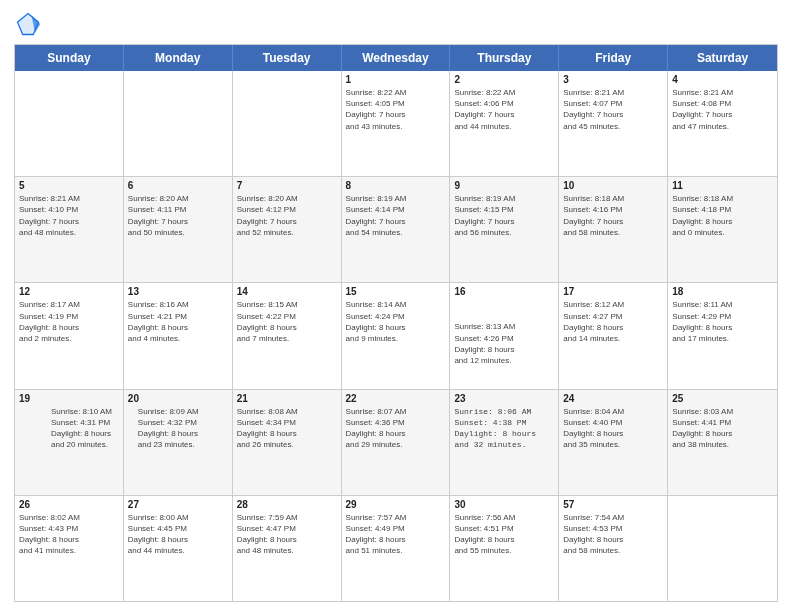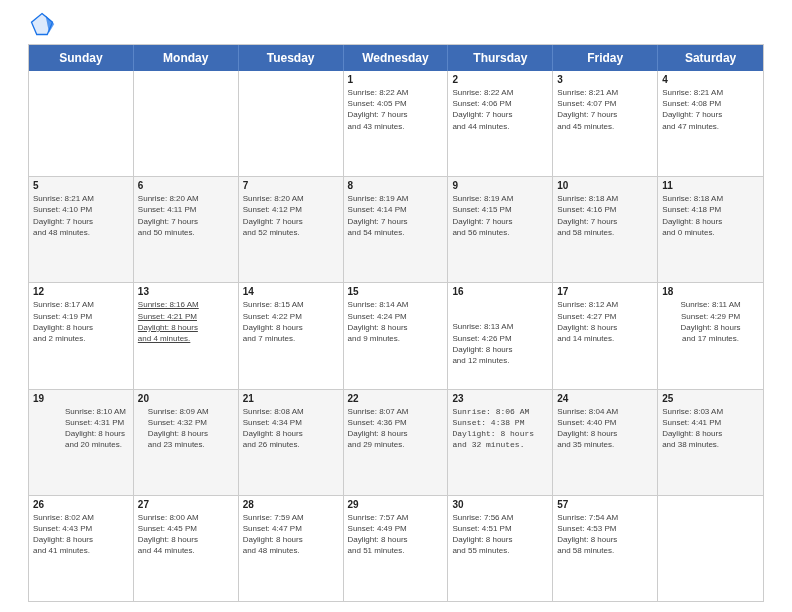--- a/index.html
+++ b/index.html
@@ -6,21 +6,21 @@
     body {
       width: 792px;
       height: 612px;
       font-family: Arial, sans-serif;
       background: #fff;
       overflow: hidden;
     }
     .page {
       width: 792px;
       height: 612px;
-      padding: 10px 28px;
+      padding: 10px 14px;
       display: flex;
       flex-direction: column;
     }
     .header {
       display: flex;
       justify-content: space-between;
       align-items: flex-start;
       margin-bottom: 6px;
     }
     .logo {
@@ -226,21 +226,21 @@
         <div class="cal-row">
           <div class="cal-cell">
             <span class="day-num">12</span>
             <div class="cell-text" style="white-space: pre-line;">Sunrise: 8:17 AM
 Sunset: 4:19 PM
 Daylight: 8 hours
 and 2 minutes.</div>
           </div>
           <div class="cal-cell">
             <span class="day-num">13</span>
-            <div class="cell-text" style="white-space: pre-line; text-decoration: underline;">Sunrise: 8:16 AM
+            <div class="cell-text" style="white-space: pre-line;">Sunrise: 8:16 AM
 Sunset: 4:21 PM
 Daylight: 8 hours
 and 4 minutes.</div>
           </div>
           <div class="cal-cell">
             <span class="day-num">14</span>
             <div class="cell-text" style="white-space: pre-line;">Sunrise: 8:15 AM
 Sunset: 4:22 PM
 Daylight: 8 hours
 and 7 minutes.</div>
@@ -261,21 +261,21 @@
           </div>
           <div class="cal-cell">
             <span class="day-num">17</span>
             <div class="cell-text" style="white-space: pre-line;">Sunrise: 8:12 AM
 Sunset: 4:27 PM
 Daylight: 8 hours
 and 14 minutes.</div>
           </div>
           <div class="cal-cell">
             <span class="day-num">18</span>
-            <div class="cell-text" style="white-space: pre-line; text-align: center;">Sunrise: 8:11 AM
+            <div class="cell-text" style="white-space: pre-line;">Sunrise: 8:11 AM
 Sunset: 4:29 PM
 Daylight: 8 hours
 and 17 minutes.</div>
           </div>
         </div>
         <div class="cal-row">
           <div class="cal-cell alt-row">
             <span class="day-num">19</span>
             <div class="cell-text" style="white-space: pre-line; margin-left: 32px;">Sunrise: 8:10 AM
 Sunset: 4:31 PM

